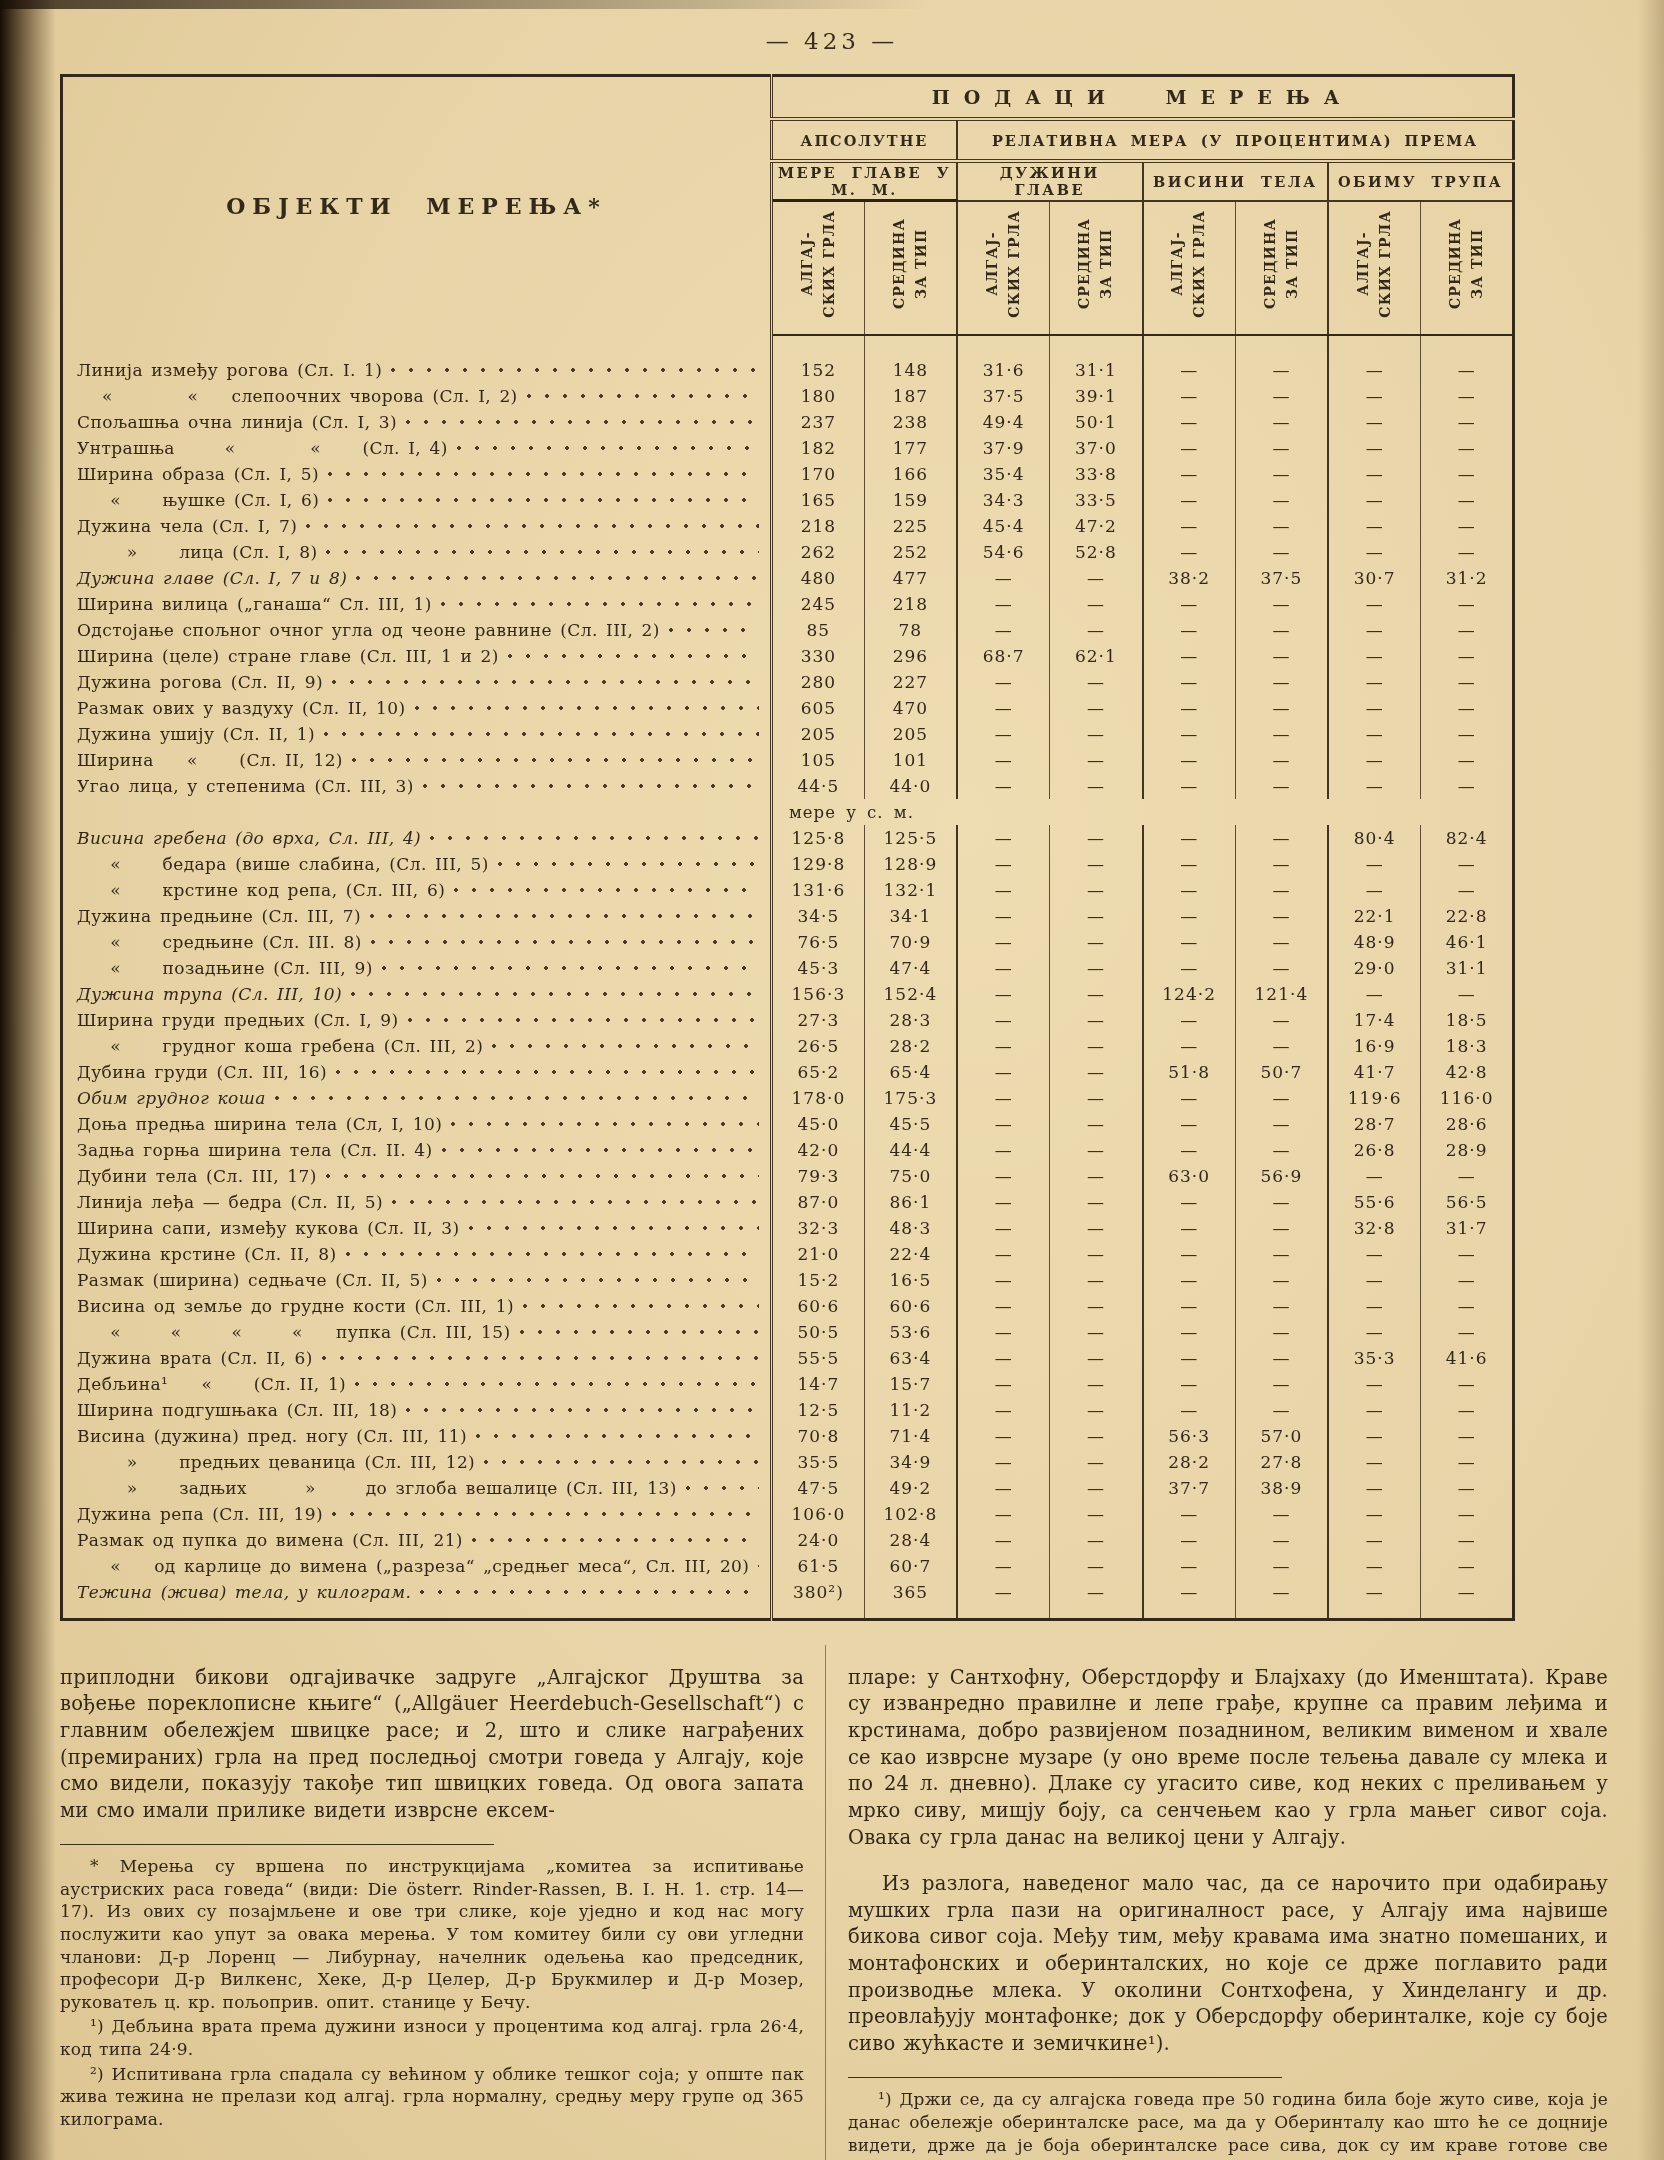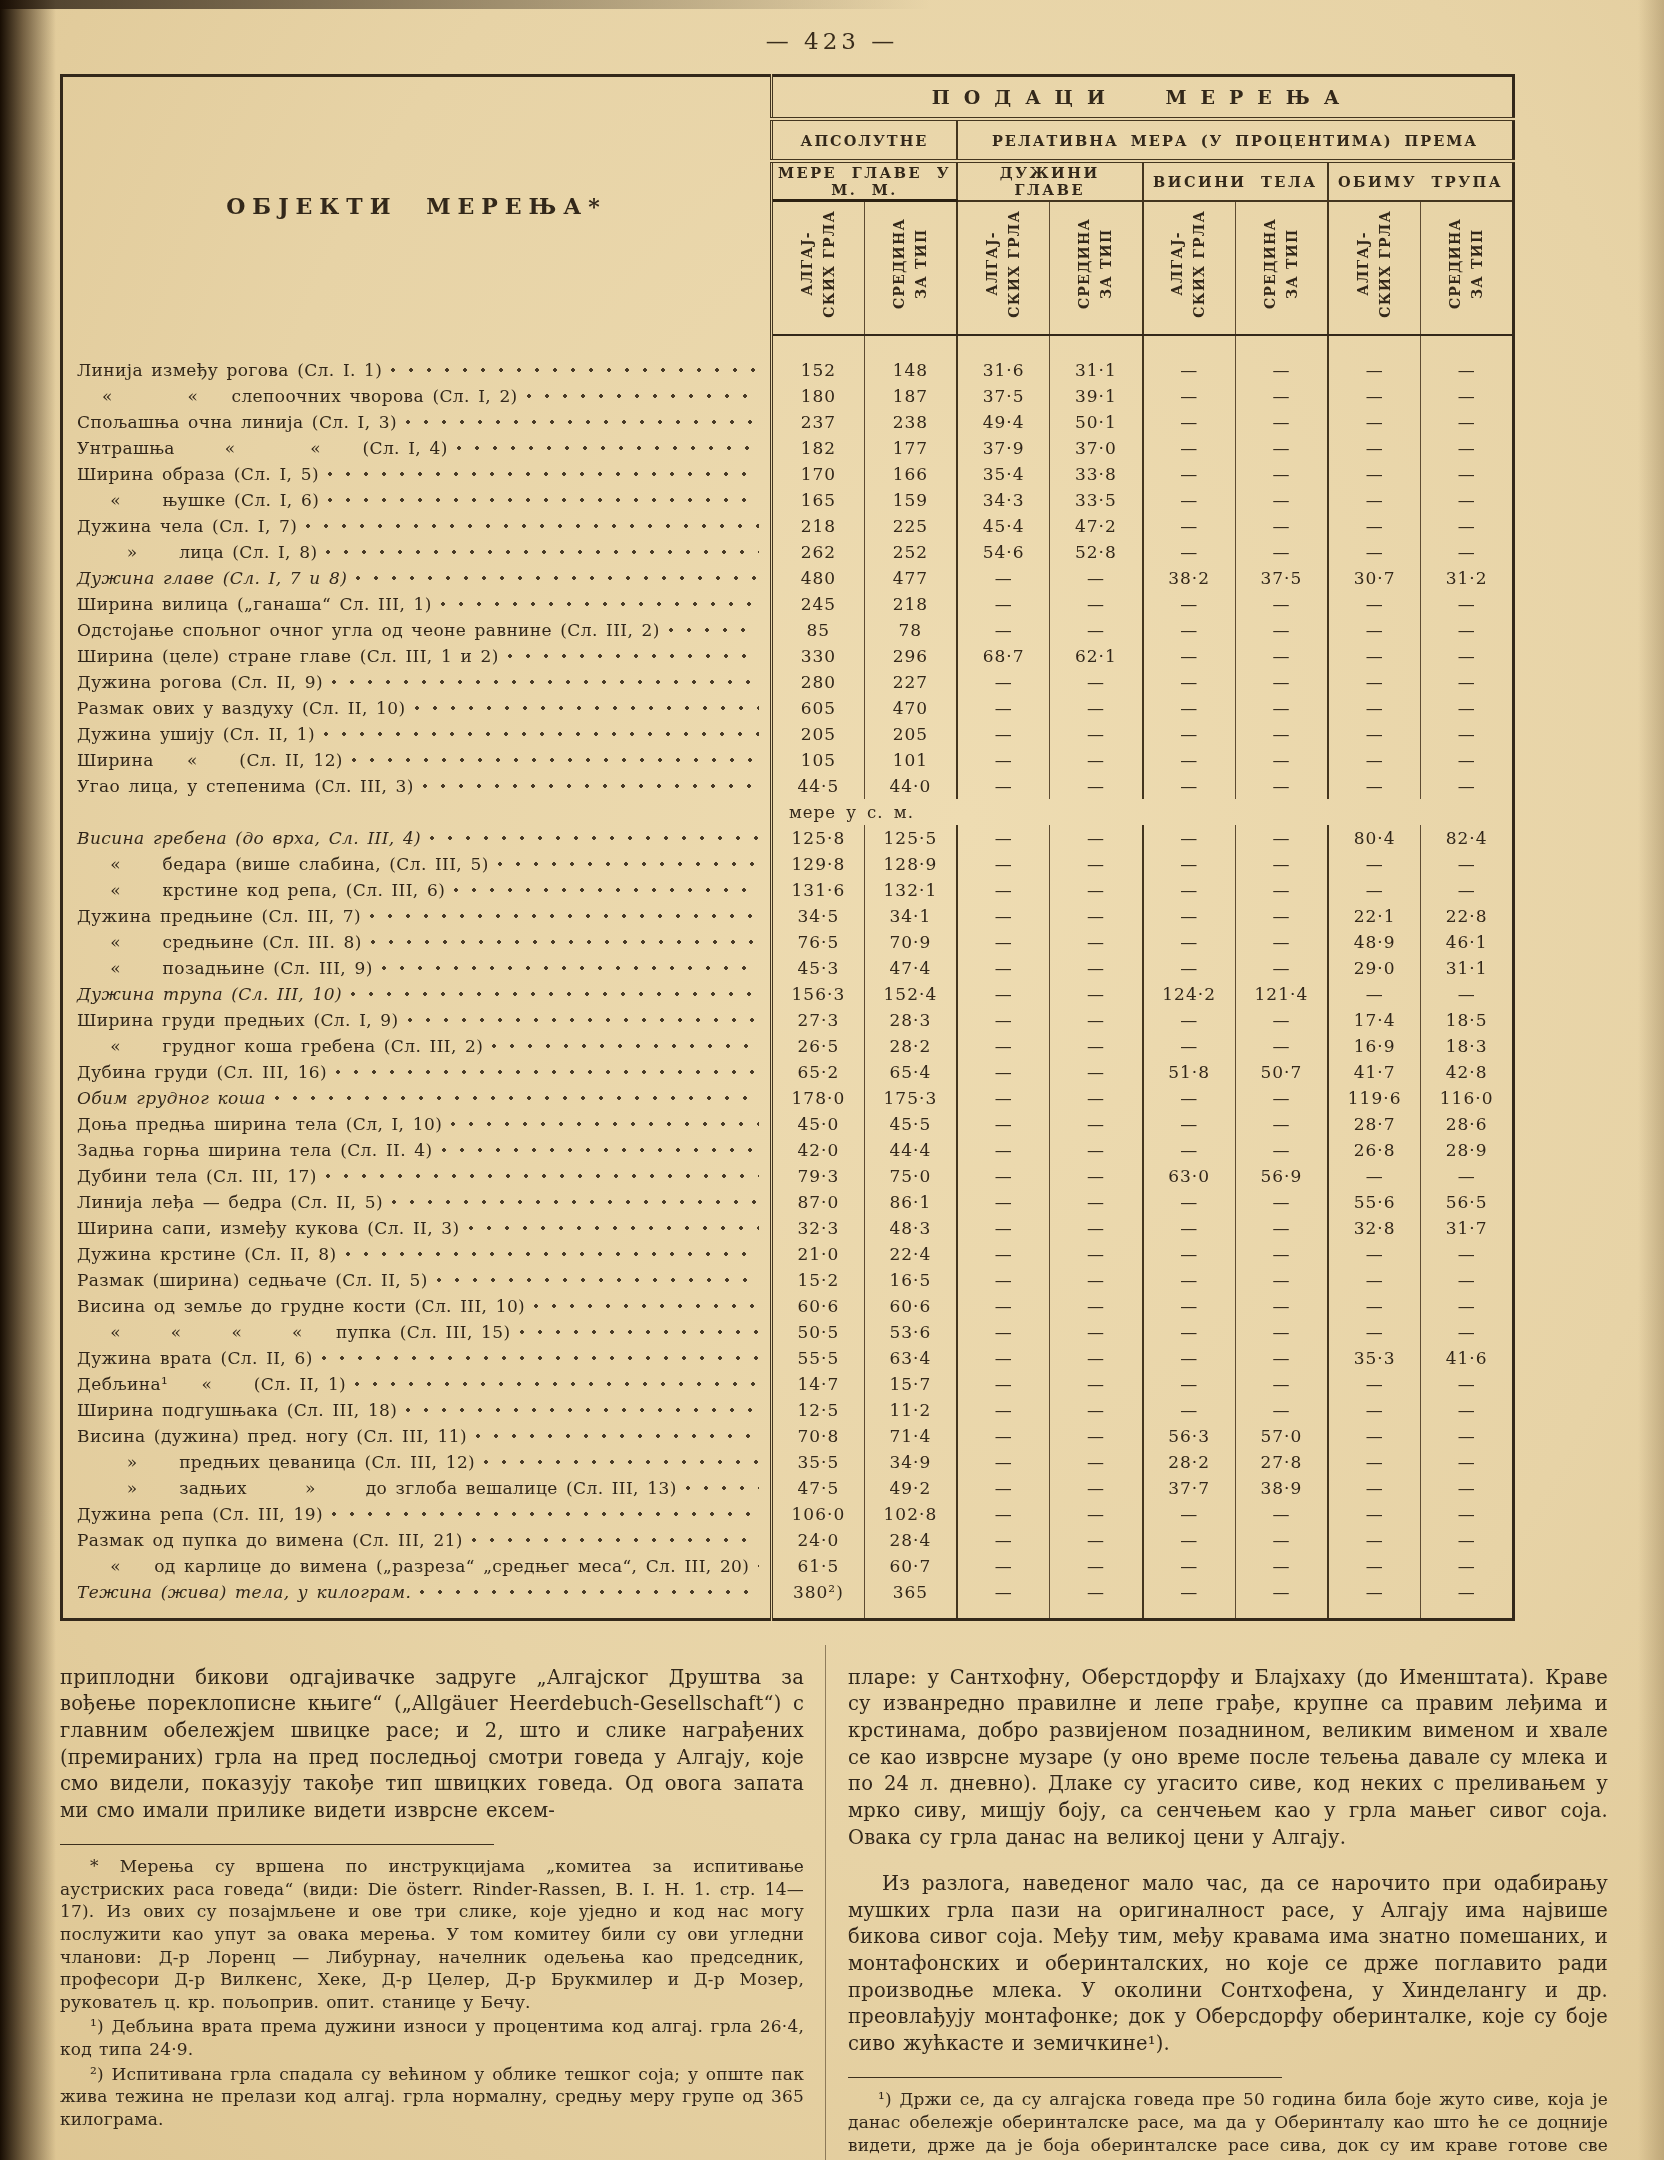--- a/index.html
+++ b/index.html
@@ -691,21 +691,21 @@
         <td class="val c3" data-name="value-cell">—</td>
         <td class="val c4" data-name="value-cell">—</td>
         <td class="val c5" data-name="value-cell">—</td>
         <td class="val c6" data-name="value-cell">—</td>
         <td class="val c7" data-name="value-cell">—</td>
         <td class="val c8" data-name="value-cell">—</td>
       </tr>
       <tr data-name="table-row">
         <td class="lblcell" data-name="row-label">
           <div class="lblwrap">
-            <span class="lbl" data-name="row-label-text">Висина од земље до грудне кости (Сл. III, 10)</span>
+            <span class="lbl" data-name="row-label-text">Висина од земље до грудне кости (Сл. III, 1)</span>
             <span class="leader" data-name="dotted-leader"></span>
           </div>
         </td>
         <td class="val c1" data-name="value-cell">60·6</td>
         <td class="val c2" data-name="value-cell">60·6</td>
         <td class="val c3" data-name="value-cell">—</td>
         <td class="val c4" data-name="value-cell">—</td>
         <td class="val c5" data-name="value-cell">—</td>
         <td class="val c6" data-name="value-cell">—</td>
         <td class="val c7" data-name="value-cell">—</td>

